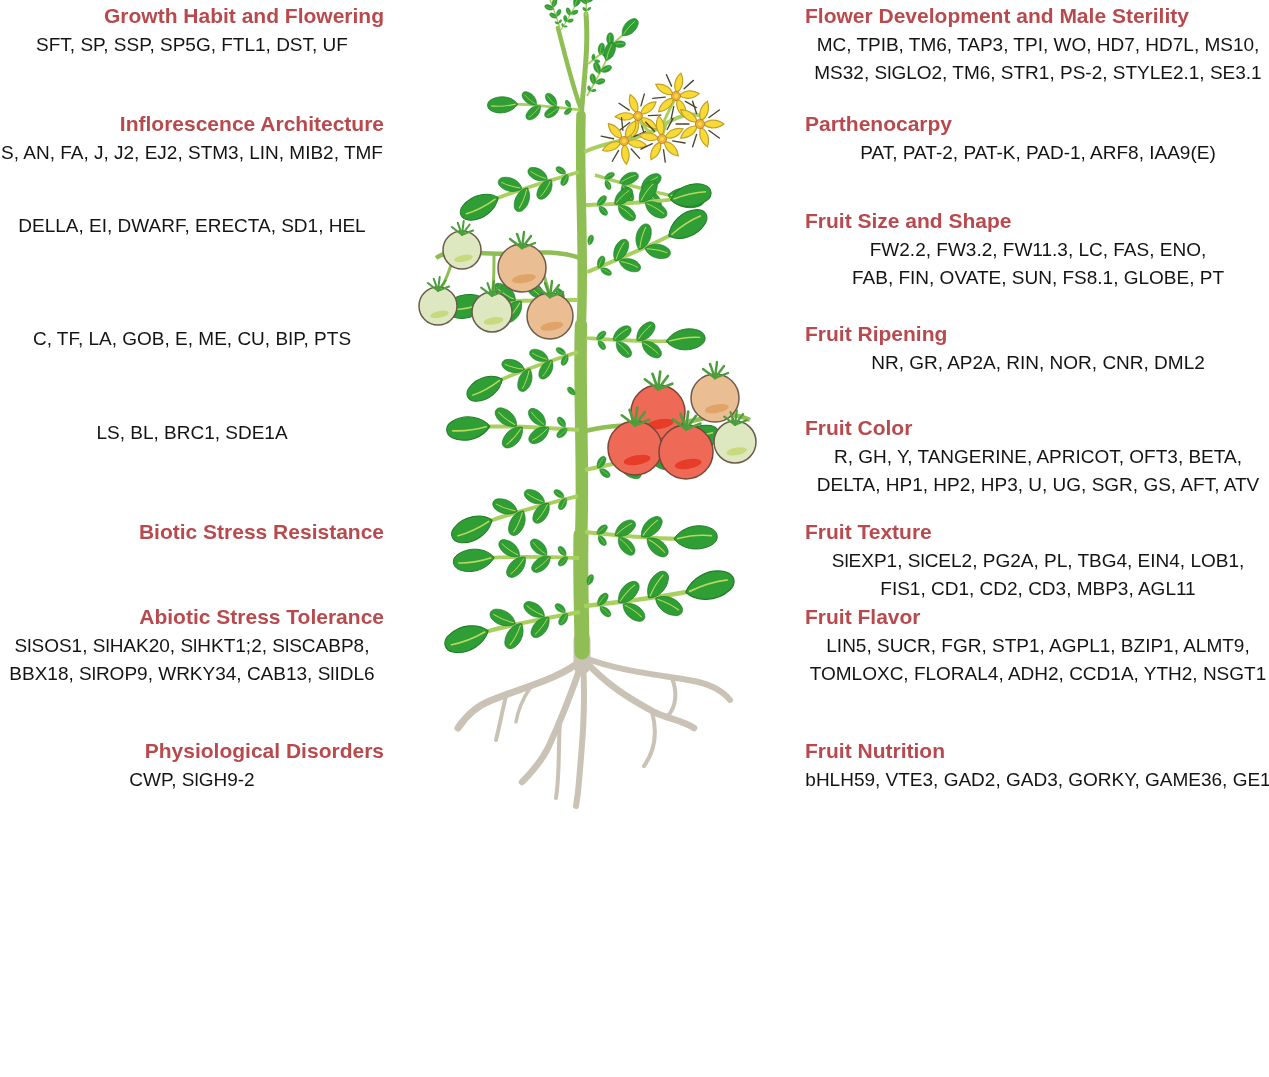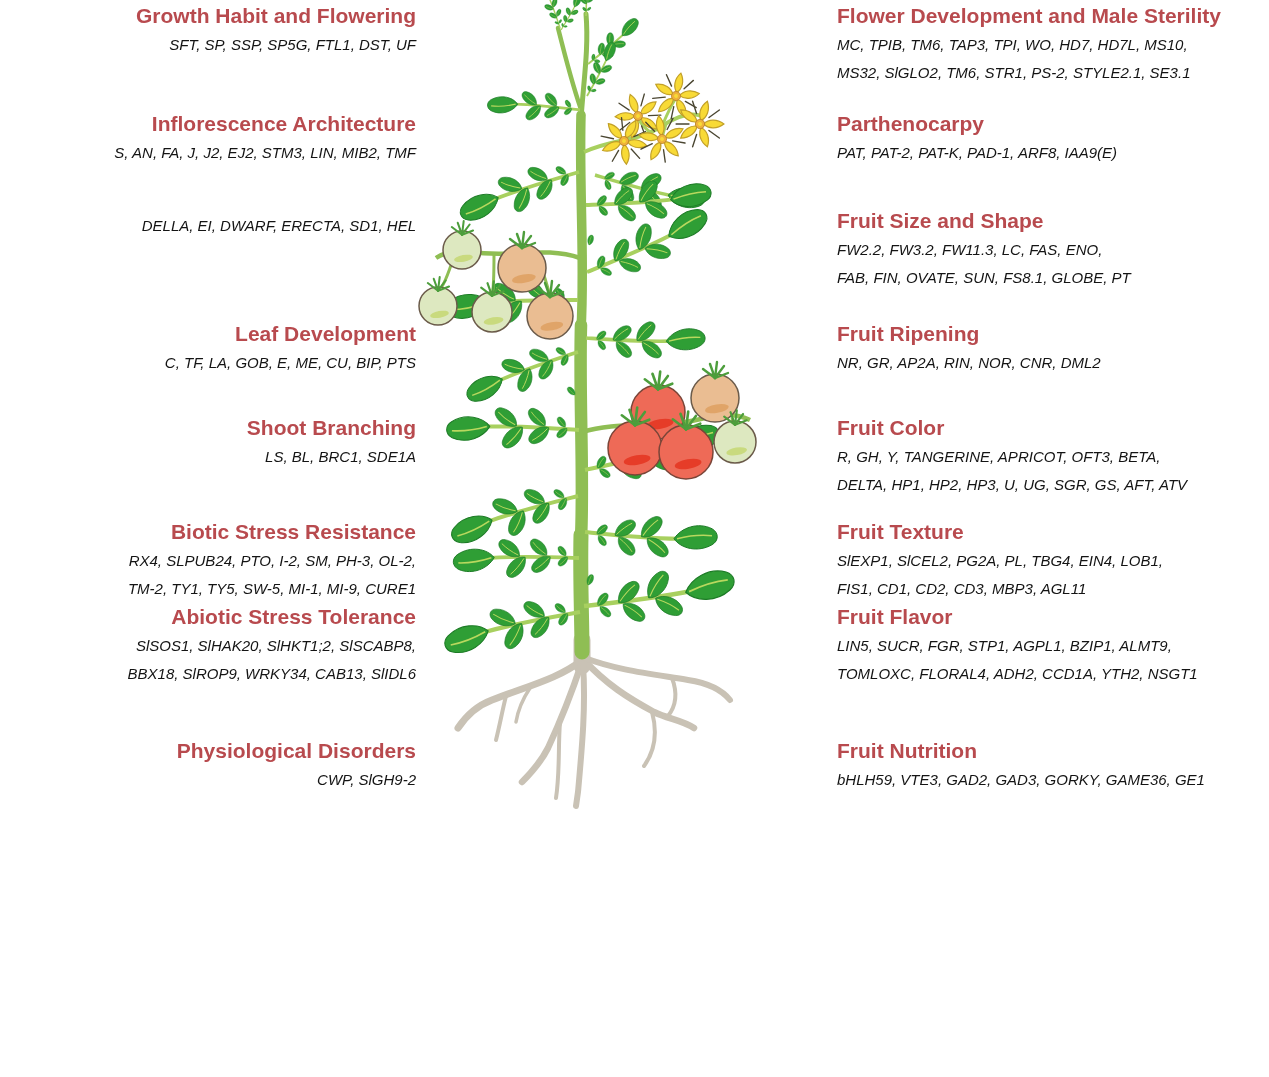--- a/index.html
+++ b/index.html
@@ -1,26 +1,27 @@
 <!DOCTYPE html>
 <html><head>
 <meta charset="utf-8">
 <style>
   html,body{margin:0;padding:0;background:#ffffff;}
   .canvas{
     position:relative;width:1269px;height:1077px;background:#ffffff;overflow:hidden;
     font-family:"Liberation Sans", sans-serif;
   }
-  .cat{position:absolute;margin-left:32px;}
+  .cat{position:absolute;}
   .col-left .cat{left:0;width:384px;text-align:right;}
   .col-right .cat{left:805px;width:466px;text-align:left;}
   .cat h3{margin:0;font-size:21px;line-height:24px;font-weight:bold;color:#b84a4e;}
   .genes{
-    margin:3px 0 0;font-style:italic;font-size:15px;line-height:28px;color:#141414;
+    margin:3px 0 0;font-size:19px;line-height:28px;color:#141414;
     white-space:pre-line;
+    text-align:center;
   }
   .t1{top:4px}.t2{top:112px}.t3{top:209px}.t4{top:322px}
   .t5{top:416px}.t6{top:520px}.t7{top:605px}.t8{top:739px}
   svg.plant{position:absolute;left:410px;top:0;width:400px;height:820px;}
 </style>
 </head>
 <body>
 
 <div class="canvas">
 
@@ -30,31 +31,27 @@
       <p class="genes">SFT, SP, SSP, SP5G, FTL1, DST, UF</p>
     </div>
     <div class="cat t2">
       <h3>Inflorescence Architecture</h3>
       <p class="genes">S, AN, FA, J, J2, EJ2, STM3, LIN, MIB2, TMF</p>
     </div>
     <div class="cat t3">
       <p class="genes">DELLA, EI, DWARF, ERECTA, SD1, HEL</p>
     </div>
     <div class="cat t4">
-      <h3>Leaf Development</h3>
       <p class="genes">C, TF, LA, GOB, E, ME, CU, BIP, PTS</p>
     </div>
     <div class="cat t5">
-      <h3>Shoot Branching</h3>
       <p class="genes">LS, BL, BRC1, SDE1A</p>
     </div>
     <div class="cat t6">
       <h3>Biotic Stress Resistance</h3>
-      <p class="genes">RX4, SLPUB24, PTO, I-2, SM, PH-3, OL-2,
-TM-2, TY1, TY5, SW-5, MI-1, MI-9, CURE1</p>
     </div>
     <div class="cat t7">
       <h3>Abiotic Stress Tolerance</h3>
       <p class="genes">SlSOS1, SlHAK20, SlHKT1;2, SlSCABP8,
 BBX18, SlROP9, WRKY34, CAB13, SlIDL6</p>
     </div>
     <div class="cat t8">
       <h3>Physiological Disorders</h3>
       <p class="genes">CWP, SlGH9-2</p>
     </div>

